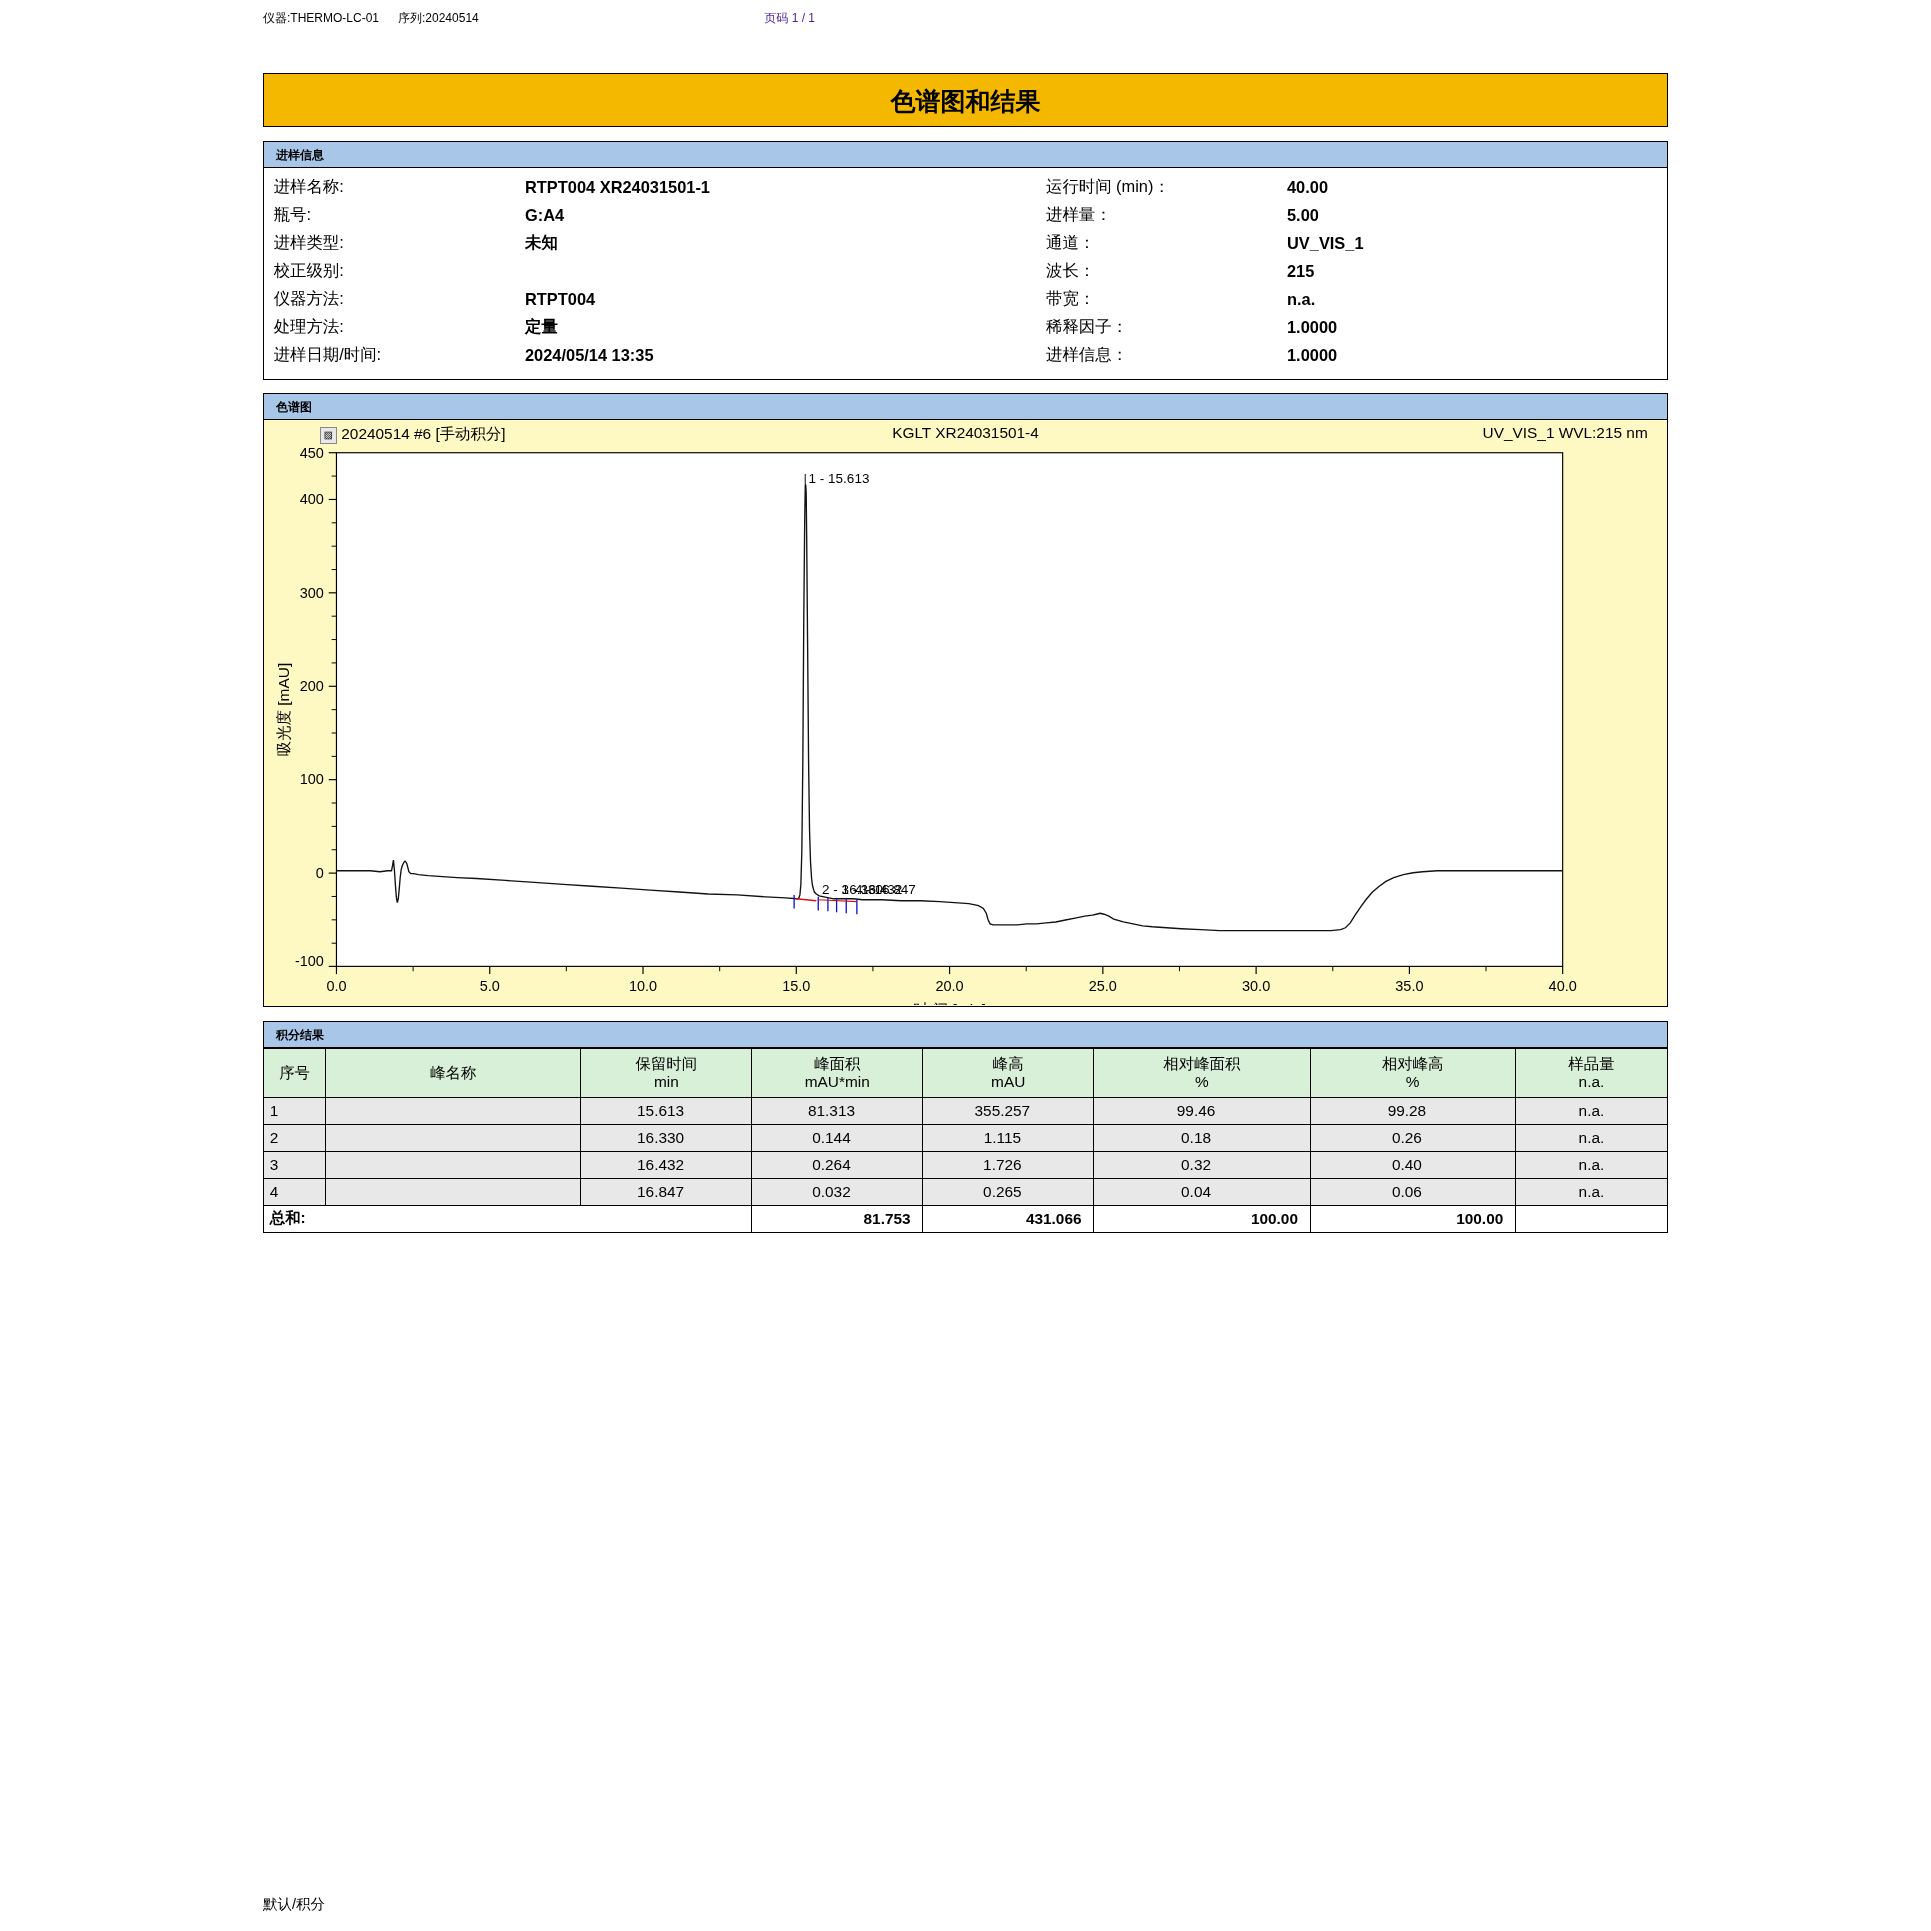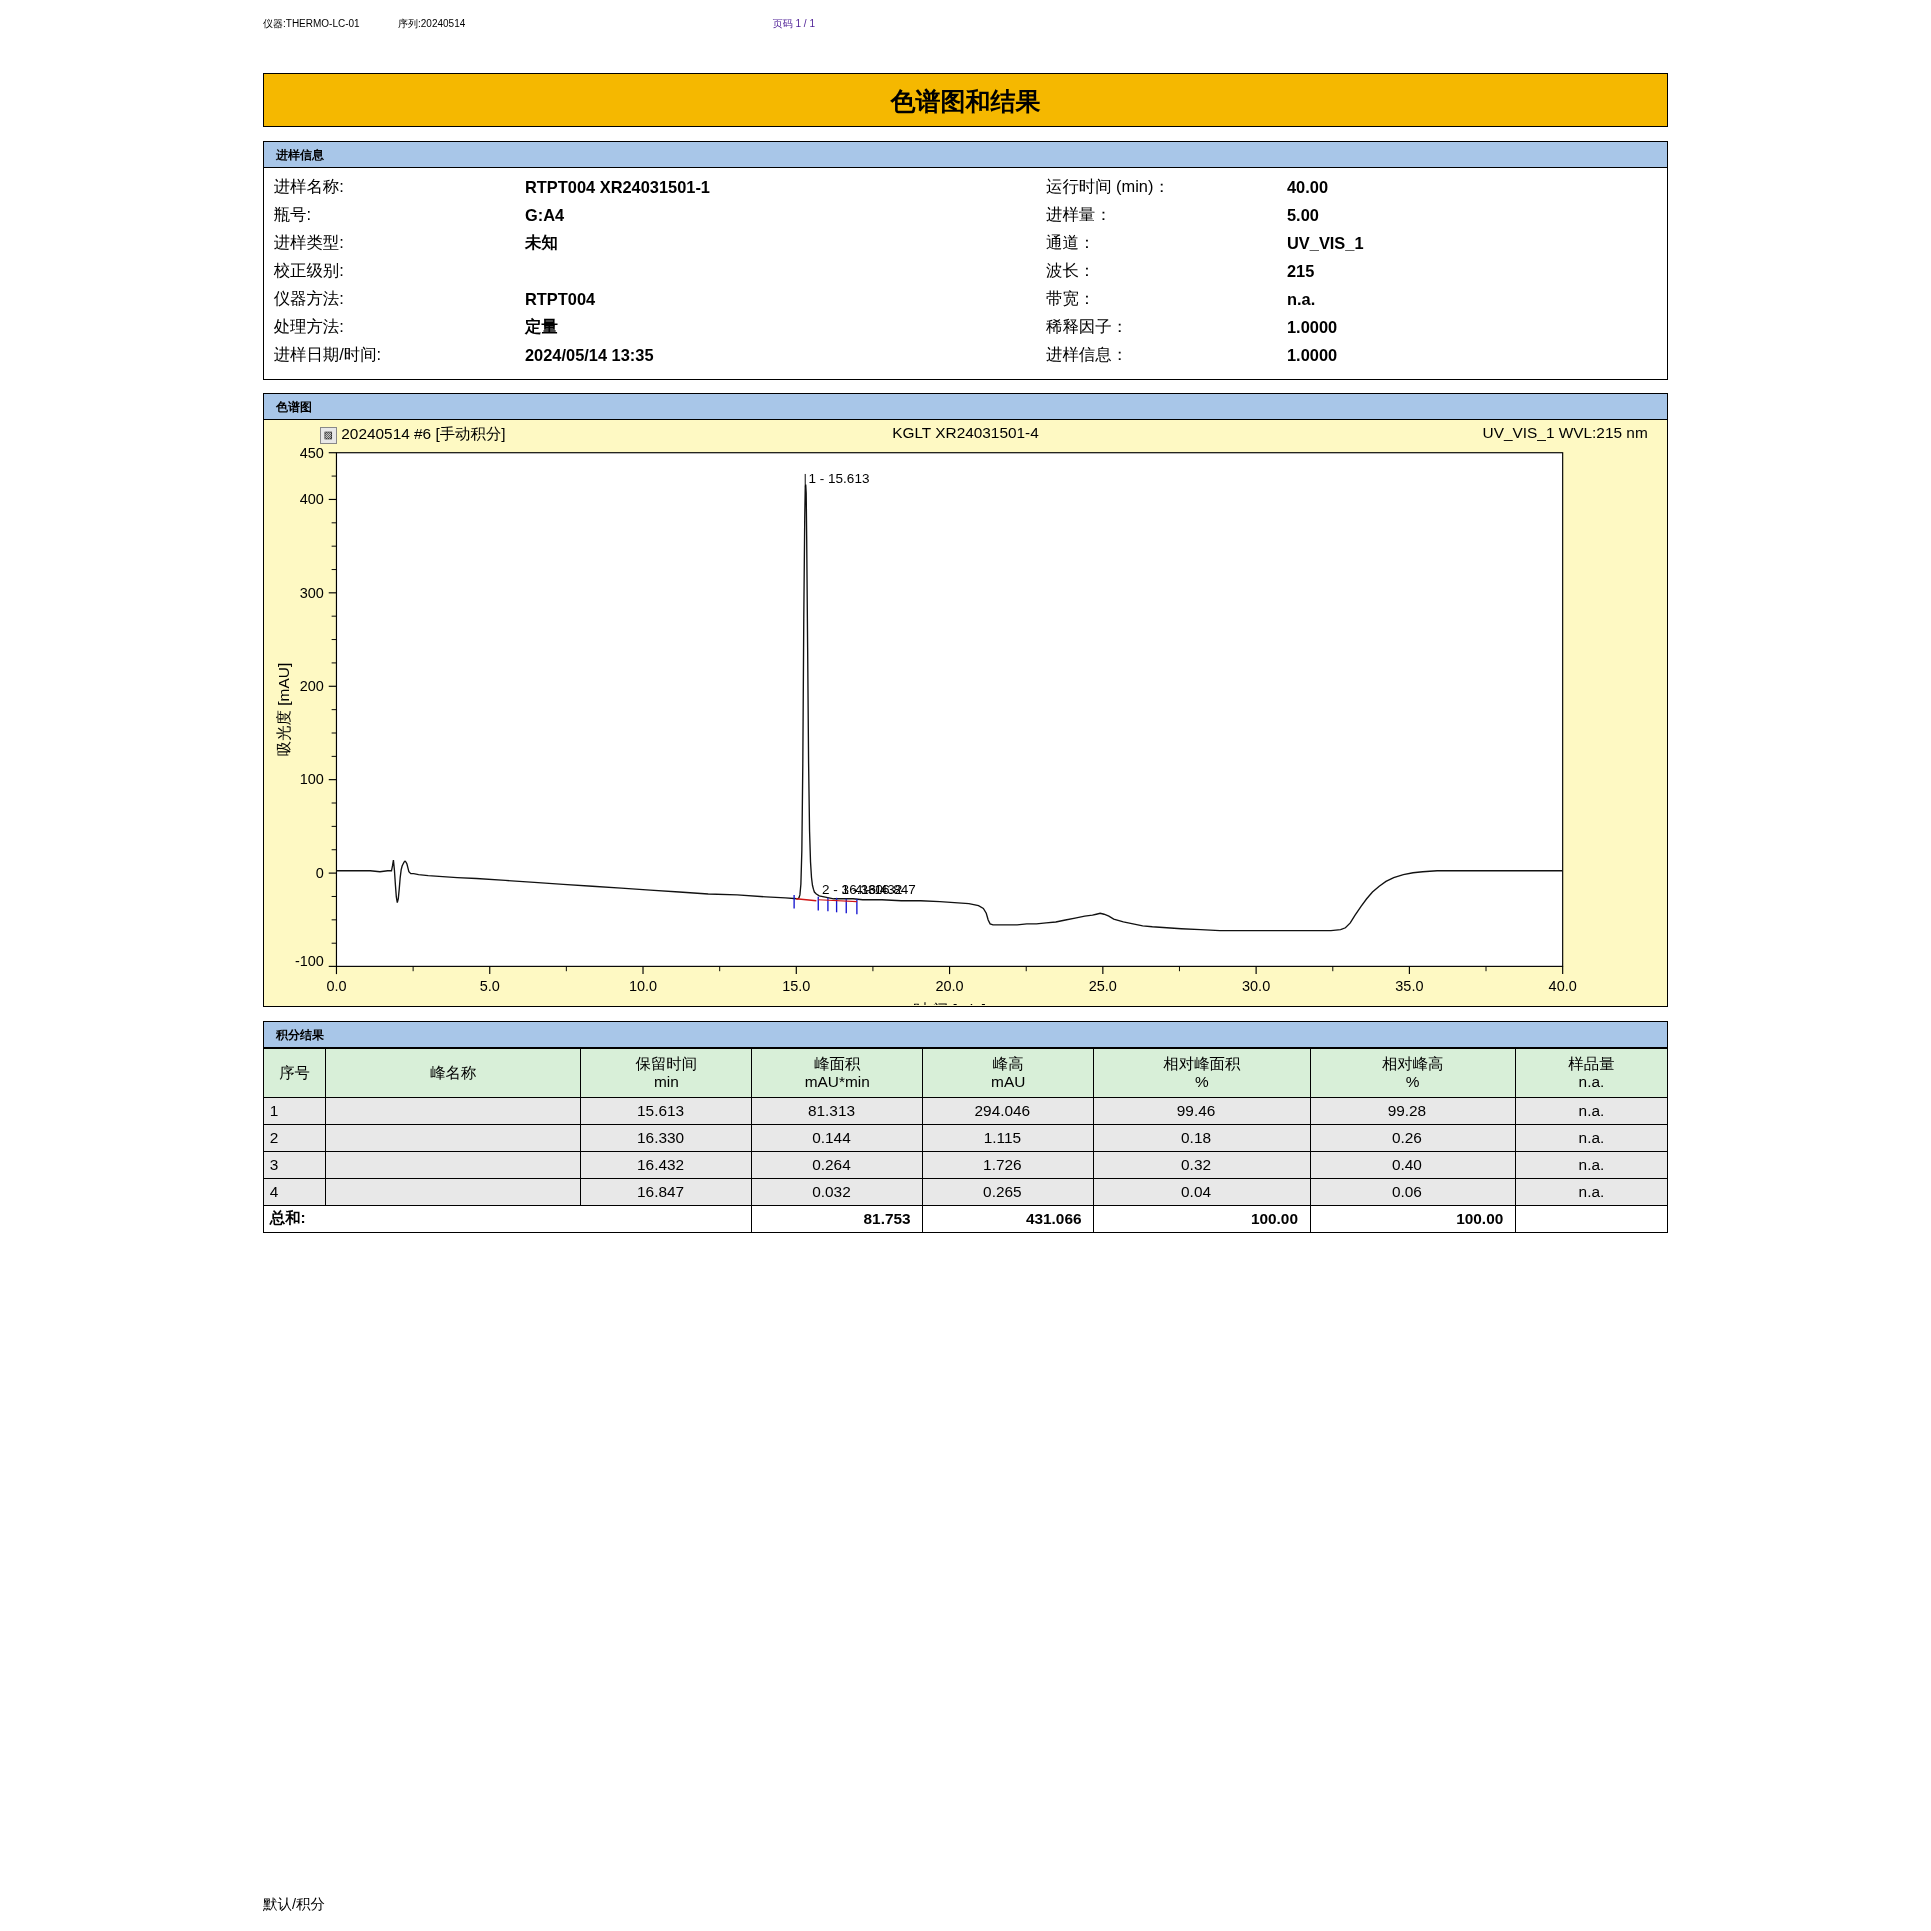--- a/index.html
+++ b/index.html
@@ -15,25 +15,25 @@
     position: relative;
   }
   .page {
     position: relative;
     width: 1931px;
     height: 1931px;
   }
   
   .top-header {
     position: absolute;
-    top: 17px;
+    top: 10px;
     left: 0;
     width: 1612px;
     height: 23px;
-    font-size: 10px;
+    font-size: 12px;
   }
   .top-header .instrument {
     position: absolute;
     left: 263px;
     top: 0;
     white-space: nowrap;
   }
   .top-header .sequence {
     position: absolute;
     left: 398px;
@@ -438,21 +438,21 @@
           <th><span>相对峰高</span><br><span>%</span></th>
           <th><span>样品量</span><br><span>n.a.</span></th>
         </tr>
       </thead>
       <tbody>
         <tr>
           <td class="col-idx">1</td>
           <td class="col-name"></td>
           <td>15.613</td>
           <td>81.313</td>
-          <td>294.046</td>
+          <td>355.257</td>
           <td>99.46</td>
           <td>99.28</td>
           <td class="col-amt">n.a.</td>
         </tr>
         <tr>
           <td class="col-idx">2</td>
           <td class="col-name"></td>
           <td>16.330</td>
           <td>0.144</td>
           <td>1.115</td>

